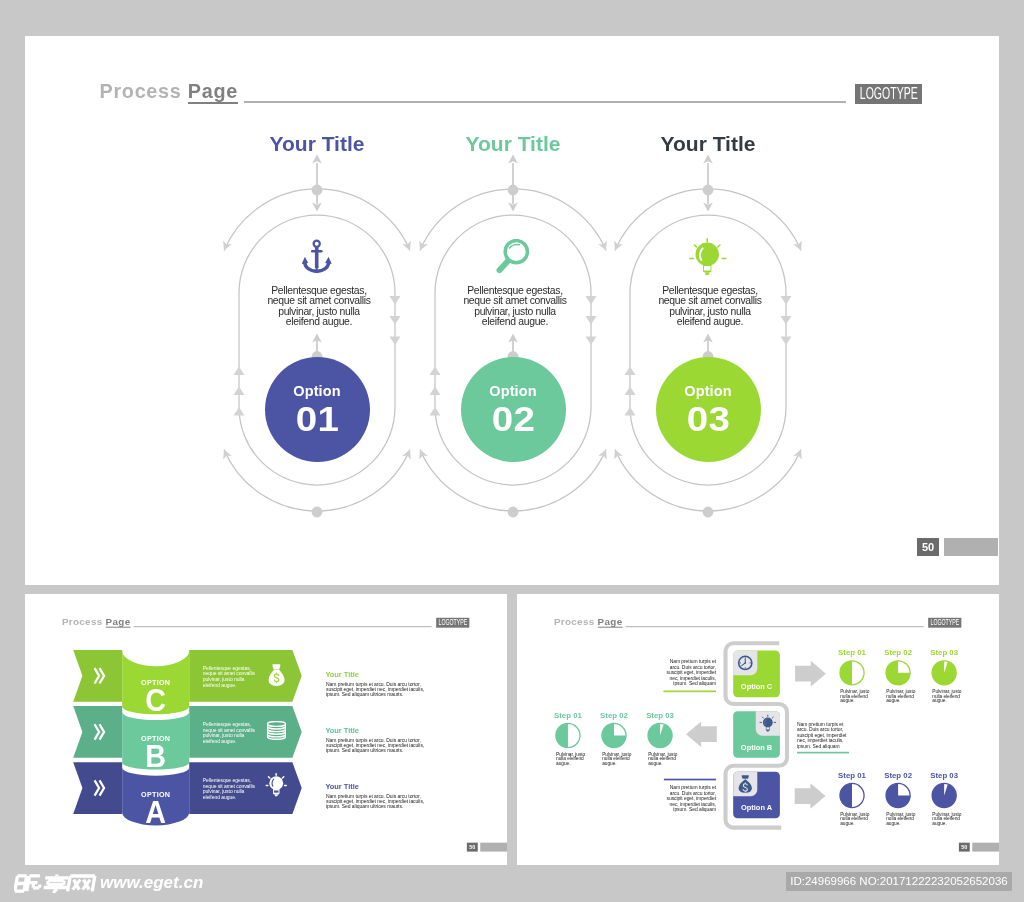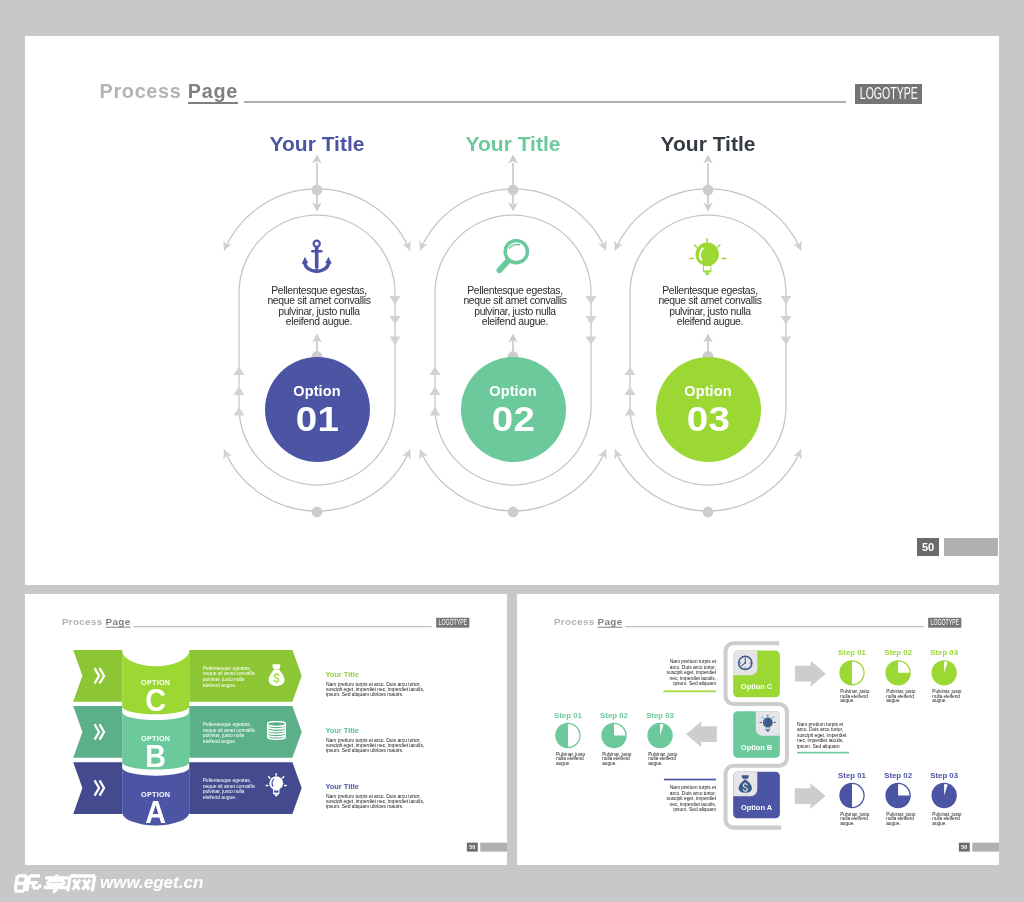--- a/index.html
+++ b/index.html
@@ -430,13 +430,14 @@
     <svg width="86" height="19" viewBox="0 0 86 19">
       <g fill="none" stroke="#ffffff" stroke-width="3.3" stroke-linecap="butt" transform="skewX(-6)">
         <path d="M3.7 1.9 H12.9 M3.7 1.9 L2.6 17.1 M12.9 1.9 L11.8 17.1 M3.2 9.5 H12.3 M2.6 17.1 H11.8"></path>
         <path d="M15.7 1.9 H26.1 M15.7 1.9 L14.6 17.1 M15.2 8.7 H24.4 M20.6 9.9 V13.8 M20.6 13.8 H26.9 M26.9 13.8 V10.4"></path>
         <path d="M43.0 0.4 V2.0 M31.6 3.9 H54.6 M34.8 6.7 H50.8 M34.8 6.7 V10.7 M50.8 6.7 V10.7 M34.8 10.7 H50.8 M31.1 13.5 H55.0 M43.6 13.5 V17.6 M43.6 17.6 H40.6"></path>
         <path d="M56.5 2.0 H81.1 M56.5 2.0 L55.4 17.4 M81.1 2.0 L80.0 17.4 M60.3 5.6 L66.8 15.6 M66.8 5.6 L60.3 15.6 M70.2 5.6 L76.7 15.6 M76.7 5.6 L70.2 15.6"></path>
       </g>
     </svg>
   </div>
   <div class="wm">www.eget.cn</div>
+  <div class="idbox">ID:24969966 NO:20171222232052652036</div>
 </div>
 
 </body></html>

